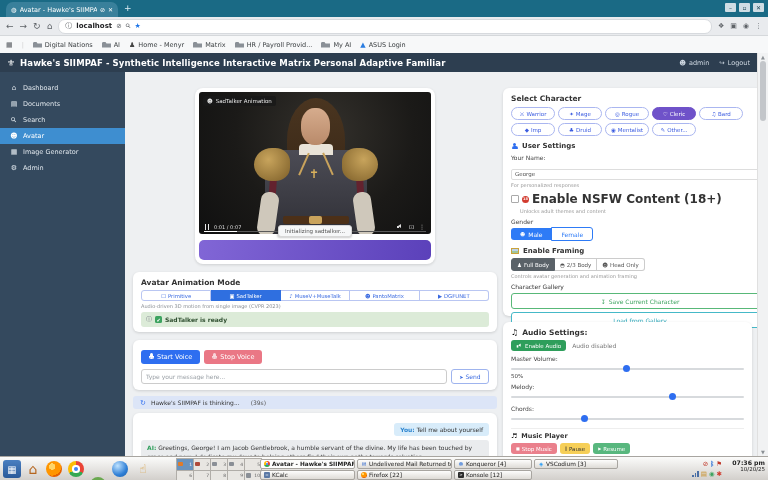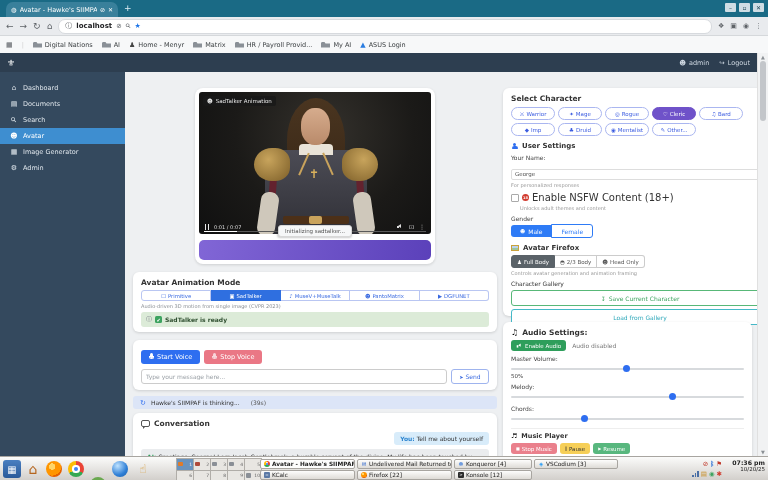--- a/index.html
+++ b/index.html
@@ -222,20 +222,21 @@
       <span>My AI</span>
     </span>
   <span class="bm">
       <span style="color:#2a7de1;font-size:7px">▲</span>
       <span>ASUS Login</span>
     </span>
 </div>
 
 <div id="appheader">
   <span style="font-size:9px">⚜</span>
+  <span class="title">Hawke's SIIMPAF - Synthetic Intelligence Interactive Matrix Personal Adaptive Familiar</span>
   <span class="right">
     <span class="flex" style="gap:3px">
         <span>☻</span>
         <span>admin</span>
       </span>
     <span class="flex" style="gap:3px">
         <span>↪</span>
         <span>Logout</span>
       </span>
   </span>
@@ -359,24 +360,20 @@
     </div>
   </div>
 
   <div id="thinkbar">
     <span style="color:#2e6ef0;font-size:7px">↻</span>
     <span>Hawke's SIIMPAF is thinking...</span>
     <span style="margin-left:6px;color:#555">(39s)</span>
   </div>
 
   <div class="card" id="convcard">
-    <div class="flex" style="gap:4px">
-      <span class="bub"></span>
-      <span class="h1">Conversation</span>
-    </div>
     <div id="youmsg">
       <span class="youp">You:</span>
       <span>Tell me about yourself</span>
     </div>
     <div id="aimsg">
       <span class="aip">AI:</span>
       <span>Greetings, George! I am Jacob Gentlebrook, a humble servant of the divine. My life has been touched by grace and now, I dedicate my days to helping others find their own paths towards salvation.</span>
     </div>
   </div>
 
@@ -423,36 +420,36 @@
     <div class="sect">
         <span class="person"></span>
         <span>User Settings</span>
       </div>
     <div class="lbl">Your Name:</div>
     <input id="nameinput" value="George" style="">
     <div class="help">For personalized responses</div>
     <div class="flex" style="gap:3px;margin-top:4px">
       <span class="cb"></span>
       <span class="badge18">18</span>
-      <span style="font-size:10px;font-weight:normal;color:#333">Enable NSFW Content (18+)</span>
+      <span style="font-size:12px;font-weight:bold;color:#333">Enable NSFW Content (18+)</span>
     </div>
     <div class="help" style="margin-left:9px">Unlocks adult themes and content</div>
     <div class="lbl">Gender</div>
     <div class="flex" style="margin-top:2px">
       <span class="gbtn" style="background:#2e7bf6;color:#fff;border-radius:3px 0 0 3px">
           <span style="font-size:5px">☻</span>
           <span>Male</span>
         </span>
       <span class="gbtn" style="border:1px solid #2e7bf6;color:#2e7bf6;border-radius:0 3px 3px 0;background:#fff">
           <span>Female</span>
         </span>
     </div>
     <div class="sect">
         <span class="imgico"></span>
-        <span>Avatar Firefox</span>
+        <span>Enable Framing</span>
       </div>
     <div class="flex" style="margin-top:3px">
       <span class="segbtn" style="background:#5a6268;color:#fff;border-color:#5a6268;border-left-width:1px;border-radius:3px 0 0 3px">
           <span>♟</span>
           <span>Full Body</span>
         </span>
       <span class="segbtn">
           <span>◓</span>
           <span>2/3 Body</span>
         </span>

